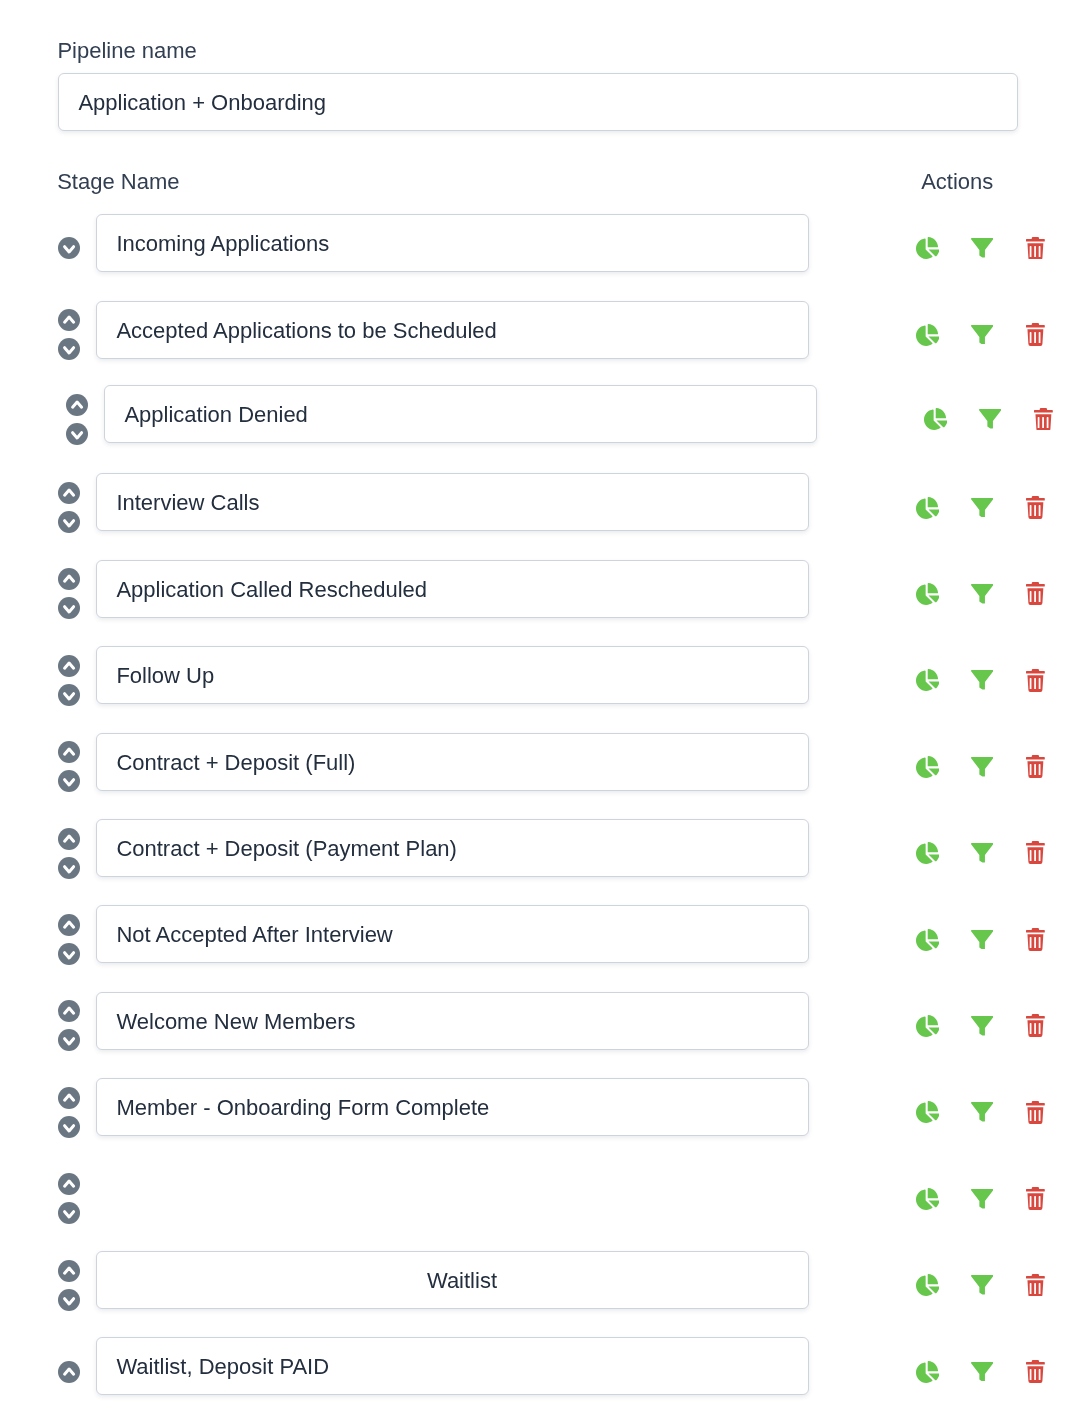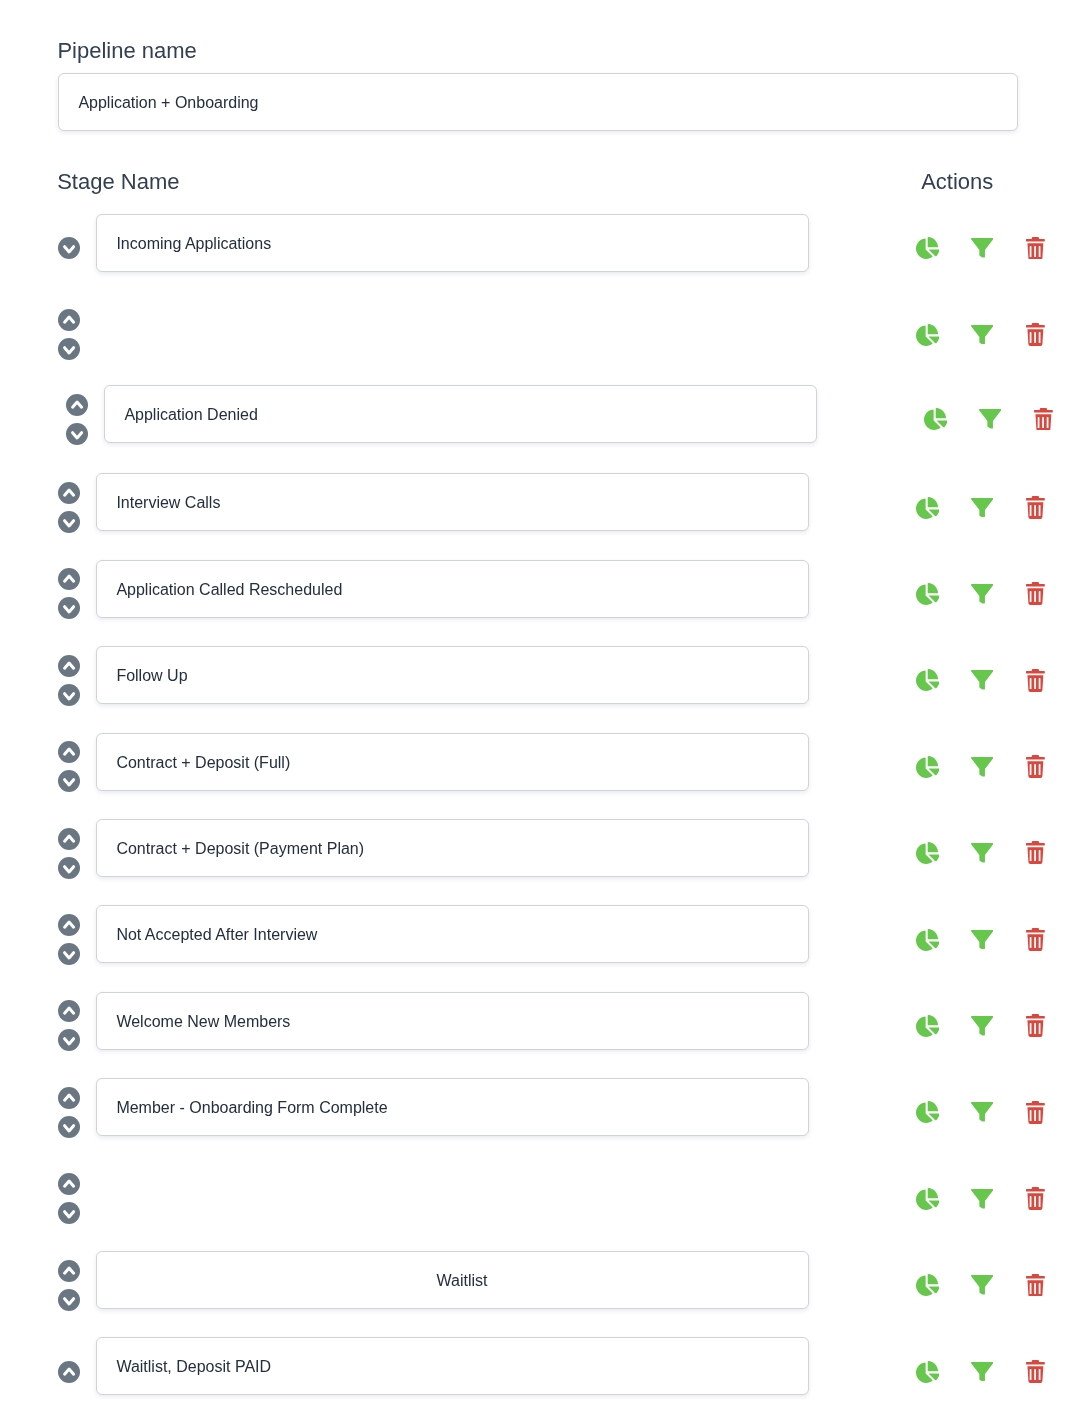--- a/index.html
+++ b/index.html
@@ -17,21 +17,21 @@
   
   .lbl { position:absolute; font-size:22px; line-height:26px; color:#323f52; white-space:nowrap; }
   .lbl-pipeline { left:57.4px; top:37.6px; }
   .lbl-stage    { left:57.2px; top:169.3px; }
   .lbl-actions  { left:921.2px; top:169.3px; }
 
   
   .field {
     position:absolute; border:1px solid #ced4de; border-radius:6px; background:#fff;
     box-shadow:0 2px 4px rgba(47,60,86,0.10);
-    font-size:16px; color:#232e3e; white-space:nowrap; overflow:hidden;
+    font-size:22px; color:#232e3e; white-space:nowrap; overflow:hidden;
   }
   .pipeline-input { left:58.4px; top:73px; width:960px; height:58px; padding-left:19px; line-height:57.1px; }
 
   
   .row { position:absolute; left:0; width:1080px; height:58px; }
   .stage-box { left:96.4px; top:0; width:712.2px; height:58px; padding-left:19px; line-height:58.6px; }
 
   .reorder { position:absolute; left:58px; top:8px; width:22px; height:51.8px; }
   .circ { position:absolute; left:0; width:22px; height:22px; border-radius:50%;
           background:#6a7783; display:block; }
@@ -98,20 +98,21 @@
           <path d="M6.6 13.2 L11.1 8.1 L15.6 13.2" fill="none" stroke="#ffffff" stroke-width="3" stroke-linecap="round" stroke-linejoin="round"></path>
         </svg>
       </span>
       <span class="circ down">
         <svg width="22" height="22" viewBox="0 0 22 22">
           <path d="M6.6 9.7 L11.1 14.9 L15.6 9.7" fill="none" stroke="#ffffff" stroke-width="3" stroke-linecap="round" stroke-linejoin="round"></path>
         </svg>
       </span>
     </div>
 
+    <div class="field stage-box">Accepted Applications to be Scheduled</div>
 
     <span class="act act-chart-pie">
       <svg width="23.4" height="22" viewBox="0 0 544 512" preserveAspectRatio="none">
         <path d="M527.79 288H290.5l158.03 158.03c6.04 6.04 15.98 6.53 22.19.68 38.7-36.46 65.32-85.61 73.13-140.86 1.34-9.46-6.51-17.85-16.06-17.85zm-15.83-64.8C503.72 103.74 408.26 8.28 288.8.04 279.68-.59 272 7.1 272 16.24V240h223.77c9.14 0 16.82-7.68 16.19-16.8zM224 288V50.71c0-9.55-8.39-17.4-17.84-16.06C86.99 51.49-4.1 155.6.01 280.37 4.23 408.51 113.73 513.72 241.93 511.98c50.4-.68 96.97-16.93 135.17-44.03 7.82-5.55 8.59-16.98 1.78-23.79L224 288z" fill="#67c64c"></path>
       </svg>
     </span>
 
     <span class="act act-filter">
       <svg width="22.3" height="19.8" viewBox="0 0 512 455" preserveAspectRatio="none">
         <path d="M487.976 0H24.028C2.71 0-8.047 22.98 7.058 36.4L192 273.5V398.3c0 4.74 2.6 9.18 6.97 11.9l54.5 33.9C266.9 452.5 340 446.8 320 429.5V273.5L504.947 36.4C520.021 23 509.338 0 487.976 0z" fill="#67c64c"></path>

